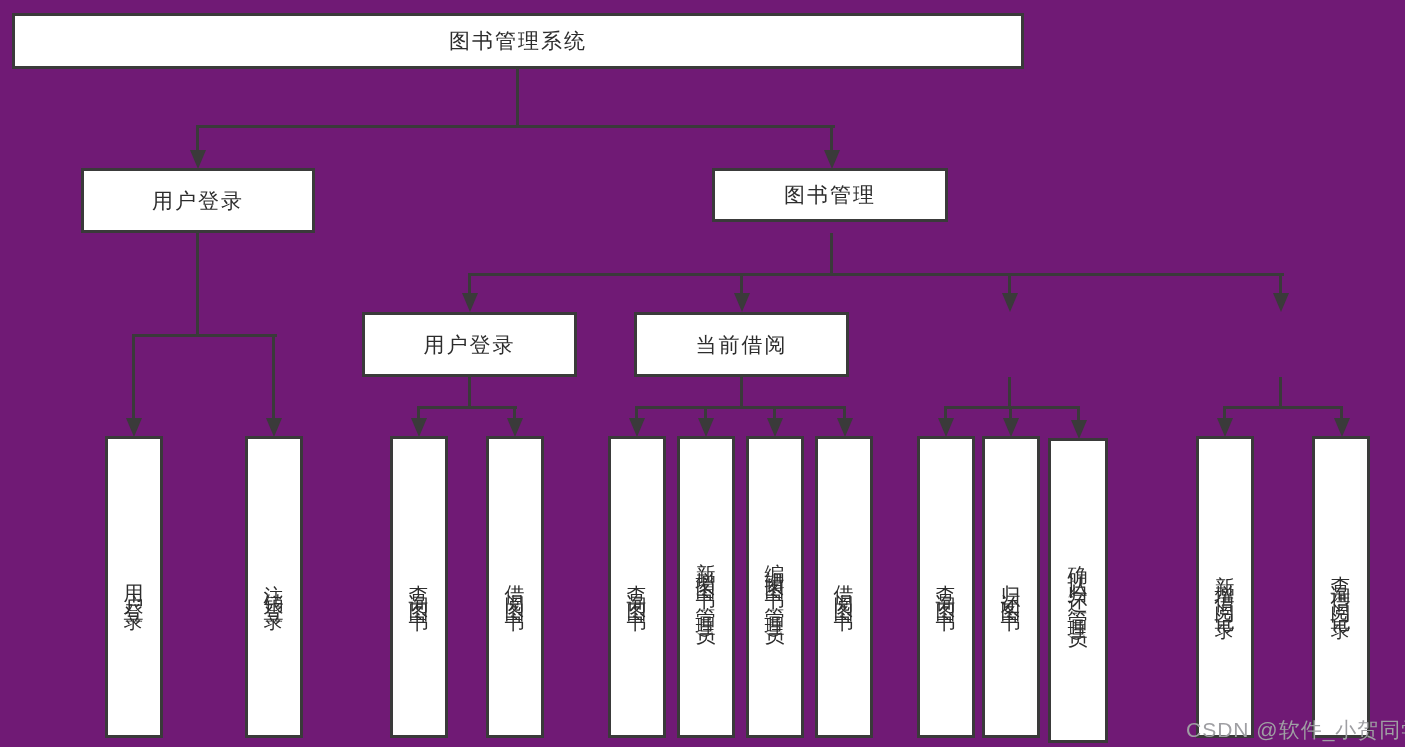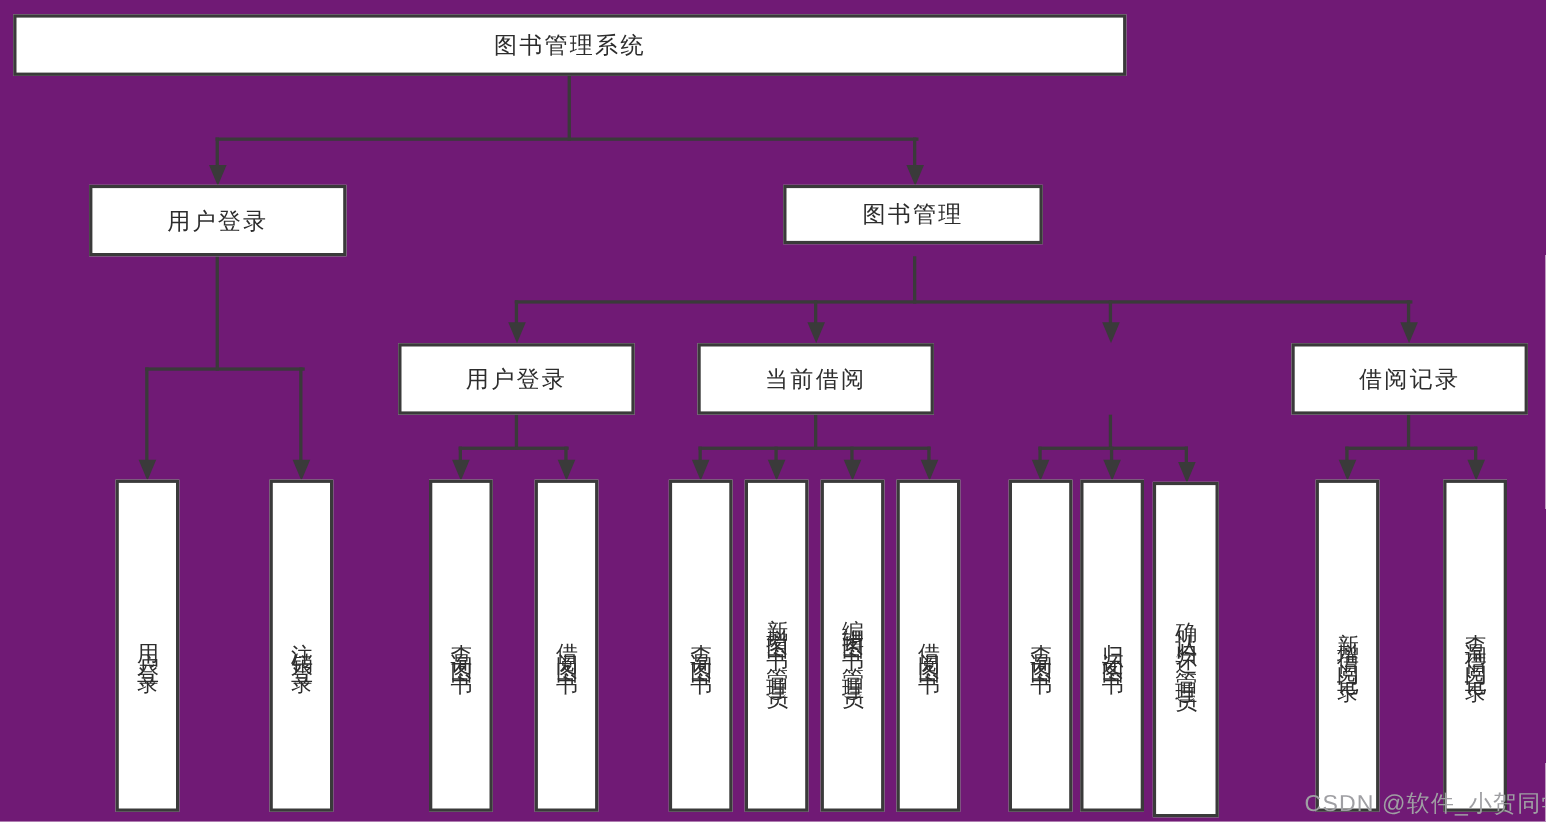--- a/index.html
+++ b/index.html
@@ -53,23 +53,20 @@
   </div>
   <div class="box" style="left:712px; top:168px; width:236px; height:54px;">
     <span>图书管理</span>
   </div>
 
   <div class="box" style="left:362px; top:312px; width:215px; height:65px;">
     <span>用户登录</span>
   </div>
   <div class="box" style="left:634px; top:312px; width:215px; height:65px;">
     <span>当前借阅</span>
-  </div>
-  <div class="box" style="left:1174px; top:312px; width:215px; height:65px;">
-    <span>借阅记录</span>
   </div>
 
   <div class="vbox" style="left:105px; top:436px; width:58px; height:302px;">
     <span class="vtext">用户登录</span>
   </div>
   <div class="vbox" style="left:245px; top:436px; width:58px; height:302px;">
     <span class="vtext">注销登录</span>
   </div>
   <div class="vbox" style="left:390px; top:436px; width:58px; height:302px;">
     <span class="vtext">查询图书</span>

